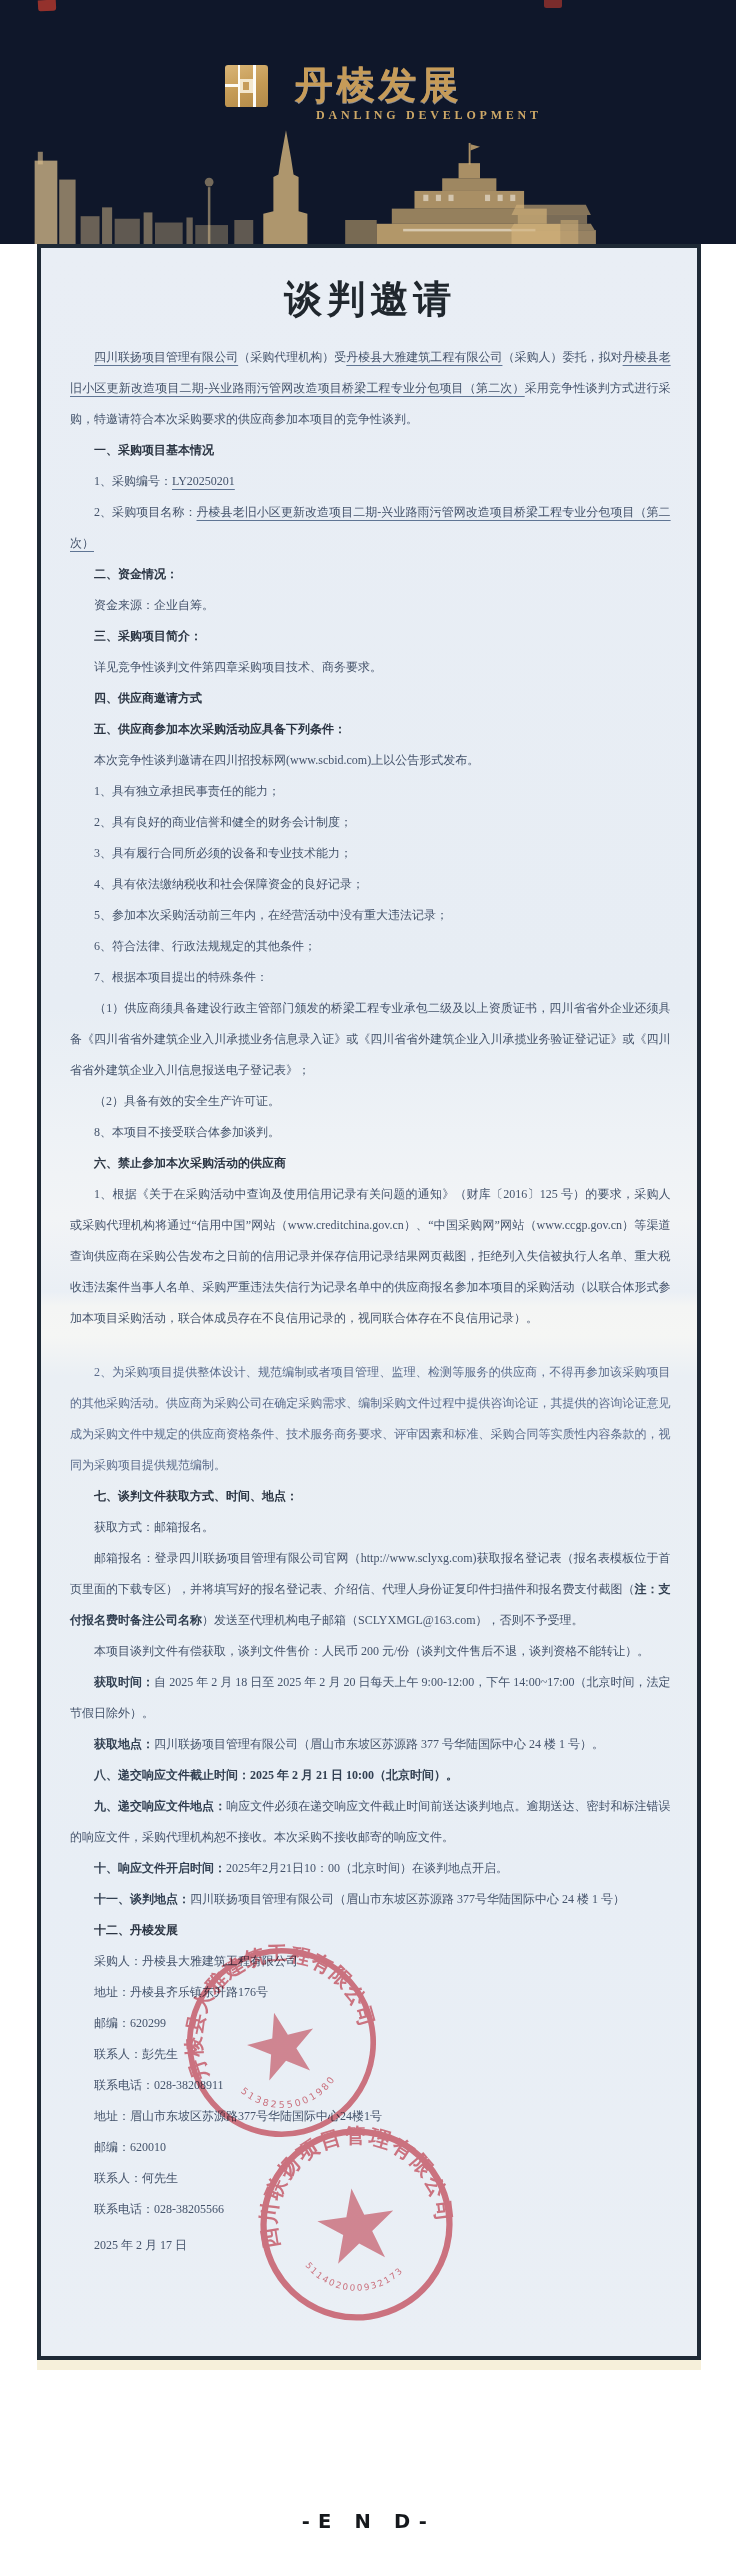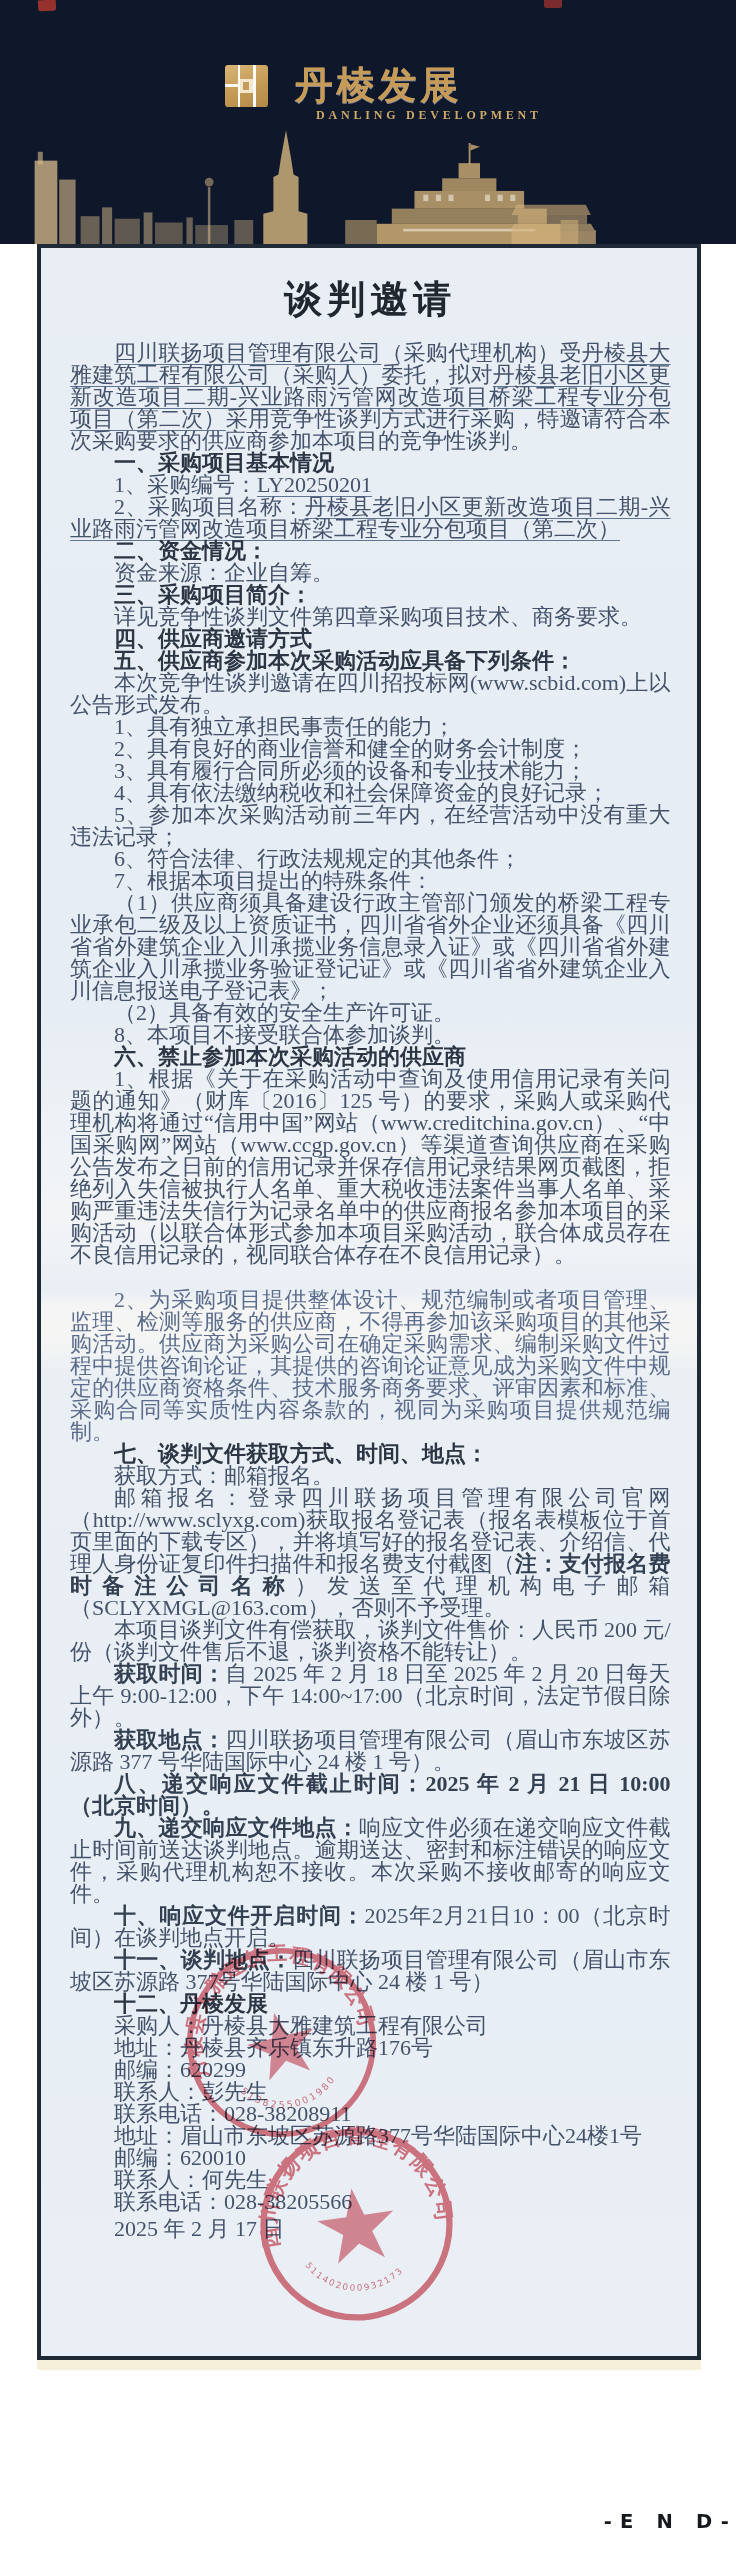--- a/index.html
+++ b/index.html
@@ -33,39 +33,39 @@
     border:4.4px solid #1f2a36;
     background:linear-gradient(180deg,#e9eef5 0%,#e7edf4 36%,#eef2f6 42%,#f2f4f6 46%,
       #eaeff5 49.5%,#f4f5f4 50.2%,#f5f6f4 51.6%,#eaeff4 53.5%,#e8eef5 78%,#eaeff5 100%);
     overflow:hidden;
     padding:21.4px 26.4px 0 29px;
   }
   .doc-title{
     margin:5px 0 16.4px 0;text-align:center;font-size:38px;font-weight:bold;
     letter-spacing:5px;color:#20272e;
   }
-  .doc-body{font-size:22px;line-height:22px;color:#44536b;}
+  .doc-body{font-size:12px;line-height:31px;color:#44536b;}
   .doc-body p{margin:0;text-indent:2em;text-align:justify;}
   .doc-h{font-weight:bold;color:#2b3543;}
   .doc-c{text-indent:1.15em;}
   .doc-date{text-align:right;text-indent:0;padding-right:24px;margin-top:5px !important;}
   .u{text-decoration:underline;text-decoration-thickness:1.3px;text-underline-offset:4.4px;
      text-decoration-color:rgba(70,95,130,.85);}
   .b{font-weight:bold;color:#324052;}
   .gap{margin-top:23px !important;}
   .light{color:#5b6c8c;}
   
   .stamp{position:absolute;mix-blend-mode:multiply;opacity:.85;}
   .stamp.purchaser{left:140px;top:1694px;transform:rotate(-14deg);}
   .stamp.agency{left:215px;top:1876px;transform:rotate(-8deg);}
   
   .cream-strip{margin-left:37px;width:664px;height:10px;background:#f6f0da;}
   .footer{position:relative;width:737px;height:206px;background:#ffffff;}
   .end-label{
-    position:absolute;left:0;right:0;top:140px;text-align:right;
+    position:absolute;left:0;right:0;top:140px;text-align:center;
     font-family:"DejaVu Sans","Liberation Sans",sans-serif;
     font-size:19.5px;font-weight:bold;letter-spacing:8.2px;color:#15181c;
   }
 </style>
 </head>
 <body>
 
 <div class="header">
   <div class="scan-mark m1"></div>
   <div class="scan-mark m2"></div>

